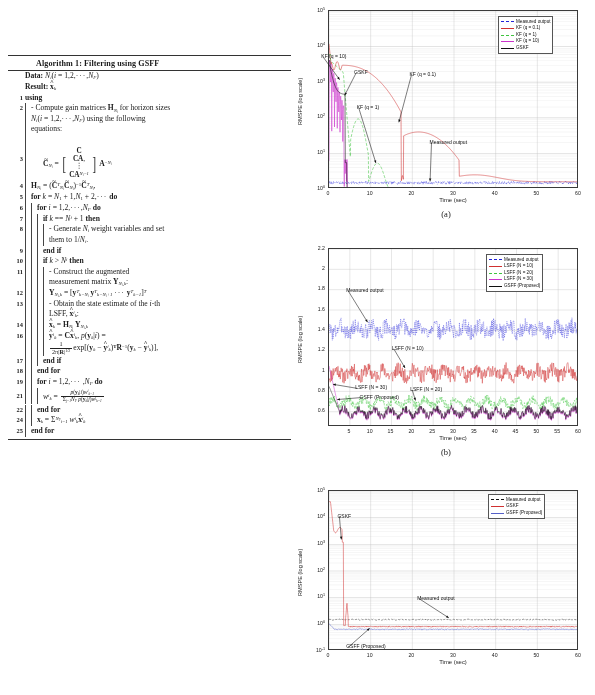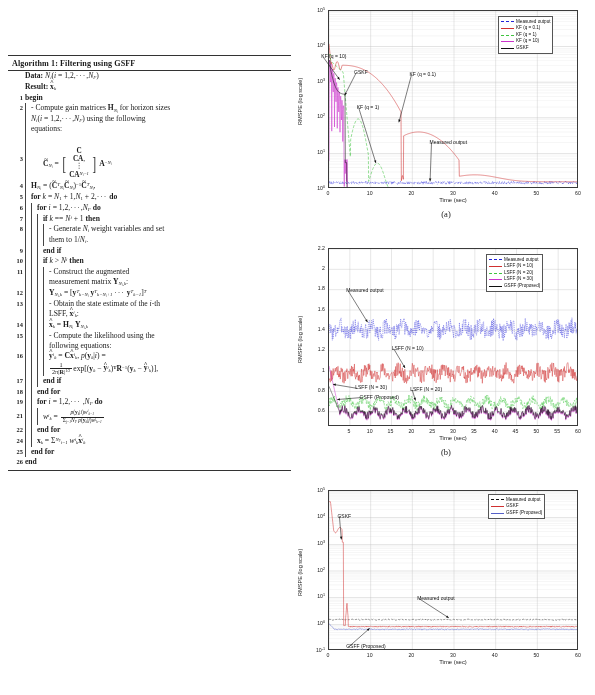--- a/index.html
+++ b/index.html
@@ -2,21 +2,21 @@
 <html><head>
 <meta charset="utf-8">
 <style>
   html,body{margin:0;padding:0;background:#fff;}
   body{width:595px;height:695px;position:relative;font-family:"Liberation Serif",serif;color:#1a1a1a;overflow:hidden;}
 
   
   #algo-box{position:absolute;left:8px;top:55px;width:283px;}
   .rule{border-top:1.2px solid #333;}
   .rule-thin{border-top:0.8px solid #333;}
-  #algo-title{font-weight:bold;font-size:8.1px;padding:2.5px 0 2.5px 4px;letter-spacing:.1px;}
+  #algo-title{font-weight:bold;font-size:8.1px;padding:2.5px 0 2.5px 4px;letter-spacing:.1px;margin-left:24px;}
   #algo-body{padding:0;}
   .ln{position:relative;display:flex;align-items:flex-start;font-size:7.6px;line-height:1.32;min-height:8.6px;}
   .num{width:15px;text-align:right;flex:0 0 15px;font-size:6.4px;font-weight:bold;padding-top:.8px;padding-right:2px;font-family:"Liberation Serif",serif;}
   .content{flex:1;display:flex;align-items:stretch;}
   .bar{width:0;border-left:0.9px solid #444;margin-right:5px;flex:0 0 auto;align-self:stretch;min-height:9px;}
   .txt{flex:1;padding-bottom:.5px;}
   b{font-weight:bold;}
   i{font-style:italic;}
   .mathv{font-style:italic;font-family:"Liberation Serif",serif;}
   .bold-up{font-weight:bold;}
@@ -71,21 +71,21 @@
       <div class="content">
           <div class="txt">
         <b>Result:</b> <span class="hat bold-up">x</span><sub class="mathv">k</sub>
       </div>
         </div>
     </div>
 
     <div class="ln">
       <div class="num">1</div>
       <div class="content">
-          <div class="txt"><b>begin</b></div>
+          <div class="txt"><b>using</b></div>
         </div>
     </div>
 
     <div class="ln">
       <div class="num">2</div>
       <div class="content">
           <div class="bar"></div>
         <div class="txt">
           - Compute gain matrices <b>H</b><sub class="mathv">N<sub>i</sub></sub> for horizon sizes<br>
           <span class="mathv">N<sub>i</sub></span>(<span class="mathv">i</span> = 1,2,<span style="letter-spacing:1px">···</span>,<span class="mathv">N<sub>F</sub></span>) using the following<br>
@@ -233,32 +233,20 @@
           <div class="bar"></div>
           <div class="bar"></div>
           <div class="bar"></div>
           <div class="bar"></div>
         <div class="txt">
           <span class="hat bold-up">x</span><sub class="mathv">k</sub> = <b>H</b><sub class="mathv">N<sub>i</sub></sub> <b>Y</b><sub class="mathv">N<sub>i</sub>,k</sub>
         </div>
         </div>
     </div>
 
-    <div class="ln">
-      <div class="num">15</div>
-      <div class="content">
-          <div class="bar"></div>
-          <div class="bar"></div>
-          <div class="bar"></div>
-          <div class="bar"></div>
-        <div class="txt">
-          - Compute the likelihood using the<br>following equations:
-        </div>
-        </div>
-    </div>
 
     <div class="ln" style="min-height:18px">
       <div class="num">16</div>
       <div class="content">
           <div class="bar"></div>
           <div class="bar"></div>
           <div class="bar"></div>
           <div class="bar"></div>
         <div class="txt">
           <span class="hat bold-up">y</span><sup><i>i</i></sup><sub class="mathv">k</sub> = <b>C</b><span class="hat bold-up">x</span><sup><i>i</i></sup><sub class="mathv">k</sub>, <span class="mathv">p</span>(<b>y</b><sub class="mathv">k</sub>|<span class="mathv">i</span>) =<br>
@@ -336,26 +324,20 @@
     </div>
 
     <div class="ln">
       <div class="num">25</div>
       <div class="content">
           <div class="bar"></div>
         <div class="txt"><b>end for</b></div>
         </div>
     </div>
 
-    <div class="ln">
-      <div class="num">26</div>
-      <div class="content">
-          <div class="txt"><b>end</b></div>
-        </div>
-    </div>
 
   </div>
   <div class="rule-thin" style="margin-top:2px"></div>
 </div>
 
 <div class="fig" id="fig-a" style="top:2px;width:292px;height:232px">
     <div class="axes" style="left: 28px; top: 8px; width: 250px; height: 178px;">
       <svg width="250" height="178">
         <g>
           <line x1="0" y1="178" x2="250" y2="178" stroke="#bbb" stroke-width="0.5" opacity="0.85"></line>

